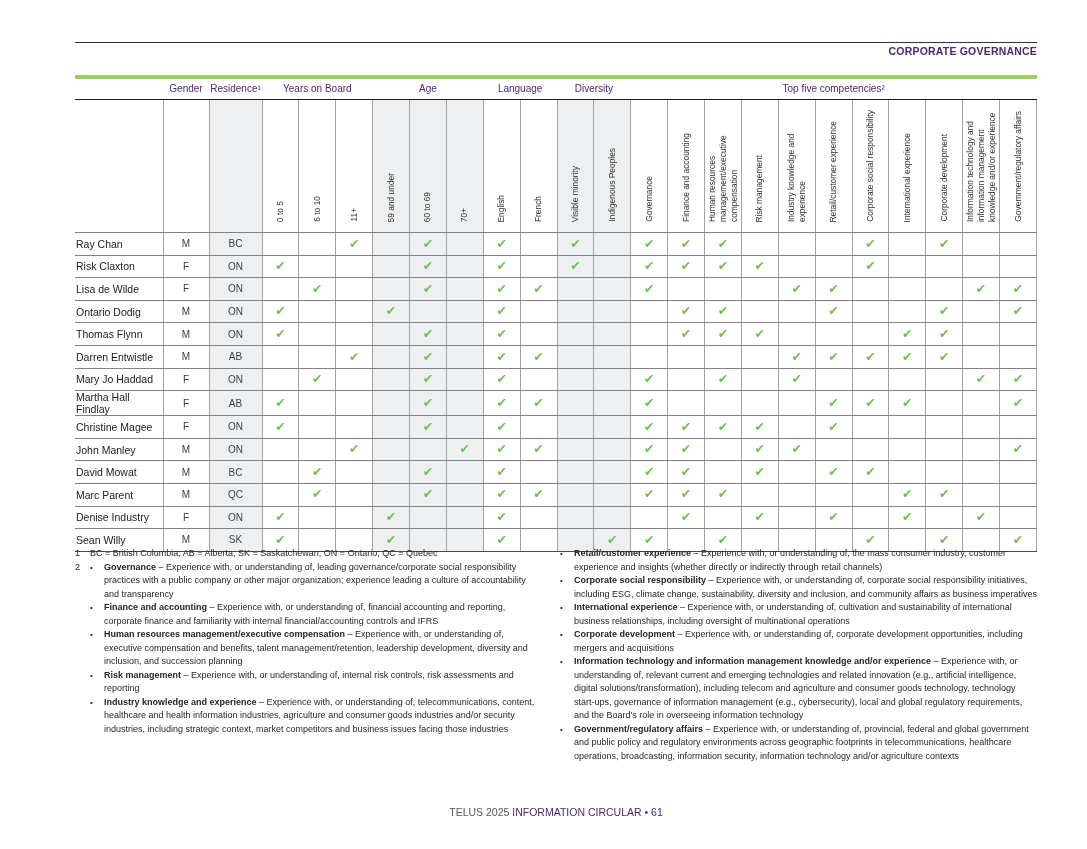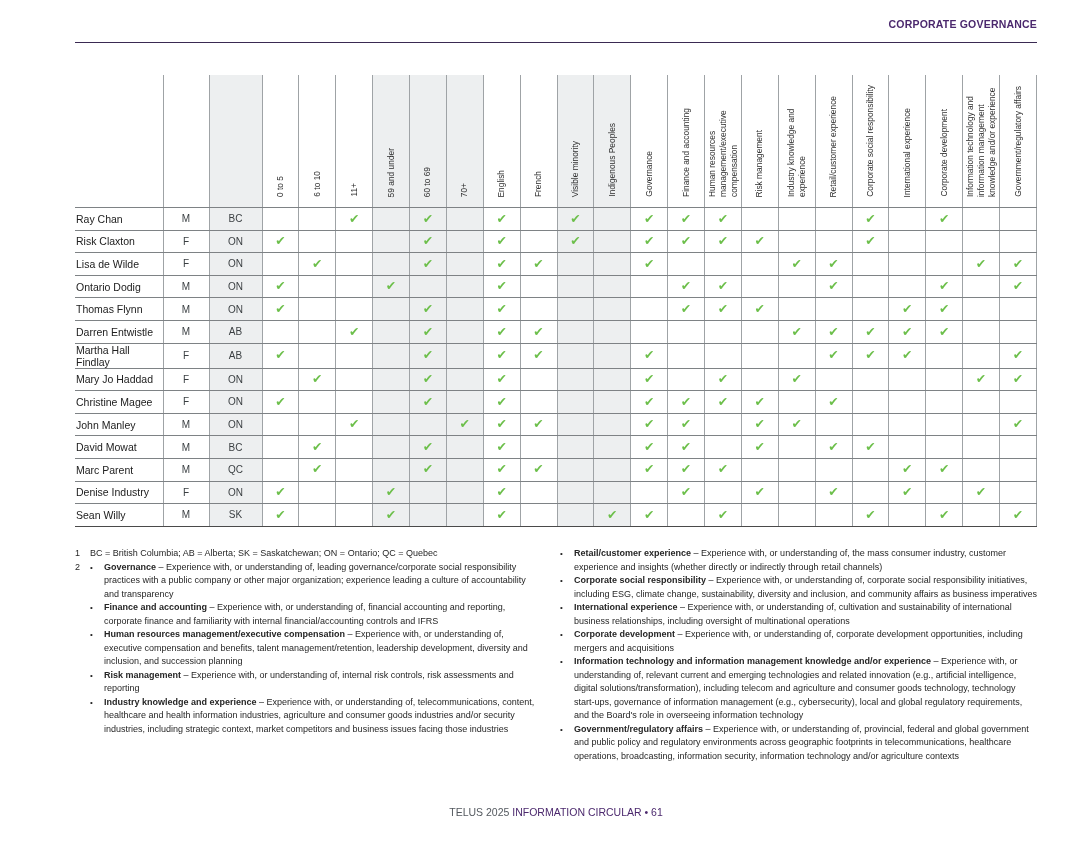--- a/index.html
+++ b/index.html
@@ -52,33 +52,43 @@
   .b-term{font-weight:bold;}
 
   
   .page-footer{top:806px;text-align:center;font-size:10.5px;}
   .pf-regular{color:#54595F;}
   .pf-bold{color:#4B286D;font-weight:normal;}
 </style>
 </head>
 <body>
 
-<div class="content page-header" style="position:absolute;">
+<div class="content page-header" style="position:absolute;margin-top:27px;">
   <span class="hlabel">CORPORATE GOVERNANCE</span>
 </div>
 <div class="content top-rule" style="position:absolute;"></div>
 
 <div class="content matrix-wrap" style="position:absolute;">
   <table class="matrix">
     <colgroup>
       <col style="width:88px">
         <col style="width:46px">
         <col style="width:53px">
     </colgroup>
     <thead>
+      <tr class="group-row">
+          <th colspan="1"></th>
+          <th colspan="1">Gender</th>
+          <th colspan="1">Residence¹</th>
+          <th colspan="3">Years on Board</th>
+          <th colspan="3">Age</th>
+          <th colspan="2">Language</th>
+          <th colspan="2">Diversity</th>
+          <th colspan="11">Top five competencies²</th>
+        </tr>
       <tr>
           <th class="base-head "></th>
           <th class="base-head "></th>
           <th class="base-head shade"></th>
           <th class="rot"><div class="vlabel">0 to 5</div></th>
           <th class="rot"><div class="vlabel">6 to 10</div></th>
           <th class="rot"><div class="vlabel">11+</div></th>
           <th class="rot shade"><div class="vlabel">59 and under</div></th>
           <th class="rot shade"><div class="vlabel">60 to 69</div></th>
           <th class="rot shade"><div class="vlabel">70+</div></th>
@@ -250,20 +260,46 @@
           <td class="cell"></td>
           <td class="cell"><span class="check">✔</span></td>
           <td class="cell"><span class="check">✔</span></td>
           <td class="cell"><span class="check">✔</span></td>
           <td class="cell"><span class="check">✔</span></td>
           <td class="cell"><span class="check">✔</span></td>
           <td class="cell"></td>
           <td class="cell"></td>
         </tr>
         <tr>
+          <td class="cell name-cell">Mary Jo Haddad</td>
+          <td class="cell">F</td>
+          <td class="cell shade">ON</td>
+          <td class="cell"></td>
+          <td class="cell"><span class="check">✔</span></td>
+          <td class="cell"></td>
+          <td class="cell shade"></td>
+          <td class="cell shade"><span class="check">✔</span></td>
+          <td class="cell shade"></td>
+          <td class="cell"><span class="check">✔</span></td>
+          <td class="cell"></td>
+          <td class="cell shade"></td>
+          <td class="cell shade"></td>
+          <td class="cell"><span class="check">✔</span></td>
+          <td class="cell"></td>
+          <td class="cell"><span class="check">✔</span></td>
+          <td class="cell"></td>
+          <td class="cell"><span class="check">✔</span></td>
+          <td class="cell"></td>
+          <td class="cell"></td>
+          <td class="cell"></td>
+          <td class="cell"></td>
+          <td class="cell"><span class="check">✔</span></td>
+          <td class="cell"><span class="check">✔</span></td>
+        </tr>
+        <tr>
           <td class="cell name-cell">Martha Hall Findlay</td>
           <td class="cell">F</td>
           <td class="cell shade">AB</td>
           <td class="cell"><span class="check">✔</span></td>
           <td class="cell"></td>
           <td class="cell"></td>
           <td class="cell shade"></td>
           <td class="cell shade"><span class="check">✔</span></td>
           <td class="cell shade"></td>
           <td class="cell"><span class="check">✔</span></td>
@@ -273,46 +309,20 @@
           <td class="cell"><span class="check">✔</span></td>
           <td class="cell"></td>
           <td class="cell"></td>
           <td class="cell"></td>
           <td class="cell"></td>
           <td class="cell"><span class="check">✔</span></td>
           <td class="cell"><span class="check">✔</span></td>
           <td class="cell"><span class="check">✔</span></td>
           <td class="cell"></td>
           <td class="cell"></td>
-          <td class="cell"><span class="check">✔</span></td>
-        </tr>
-        <tr>
-          <td class="cell name-cell">Mary Jo Haddad</td>
-          <td class="cell">F</td>
-          <td class="cell shade">ON</td>
-          <td class="cell"></td>
-          <td class="cell"><span class="check">✔</span></td>
-          <td class="cell"></td>
-          <td class="cell shade"></td>
-          <td class="cell shade"><span class="check">✔</span></td>
-          <td class="cell shade"></td>
-          <td class="cell"><span class="check">✔</span></td>
-          <td class="cell"></td>
-          <td class="cell shade"></td>
-          <td class="cell shade"></td>
-          <td class="cell"><span class="check">✔</span></td>
-          <td class="cell"></td>
-          <td class="cell"><span class="check">✔</span></td>
-          <td class="cell"></td>
-          <td class="cell"><span class="check">✔</span></td>
-          <td class="cell"></td>
-          <td class="cell"></td>
-          <td class="cell"></td>
-          <td class="cell"></td>
-          <td class="cell"><span class="check">✔</span></td>
           <td class="cell"><span class="check">✔</span></td>
         </tr>
         <tr>
           <td class="cell name-cell">Christine Magee</td>
           <td class="cell">F</td>
           <td class="cell shade">ON</td>
           <td class="cell"><span class="check">✔</span></td>
           <td class="cell"></td>
           <td class="cell"></td>
           <td class="cell shade"></td>

